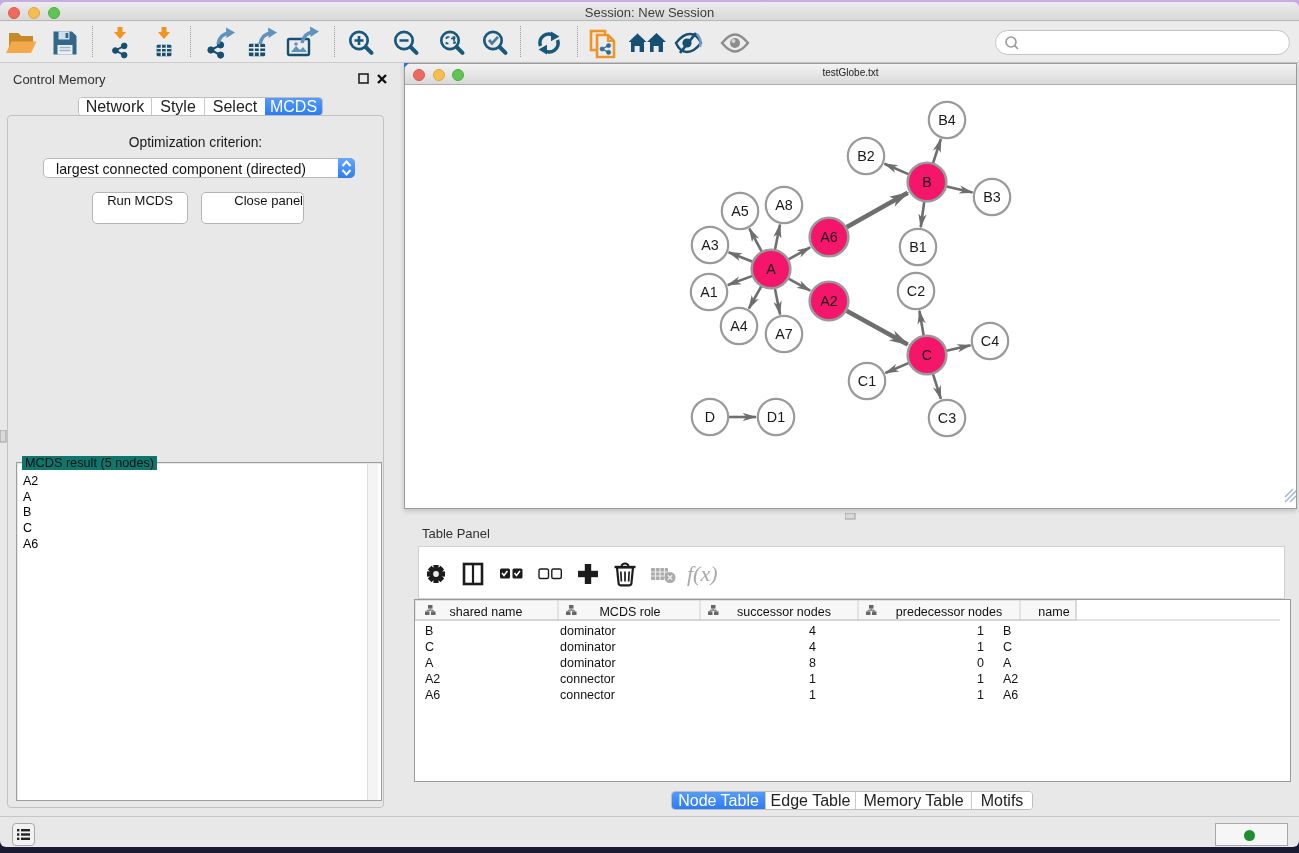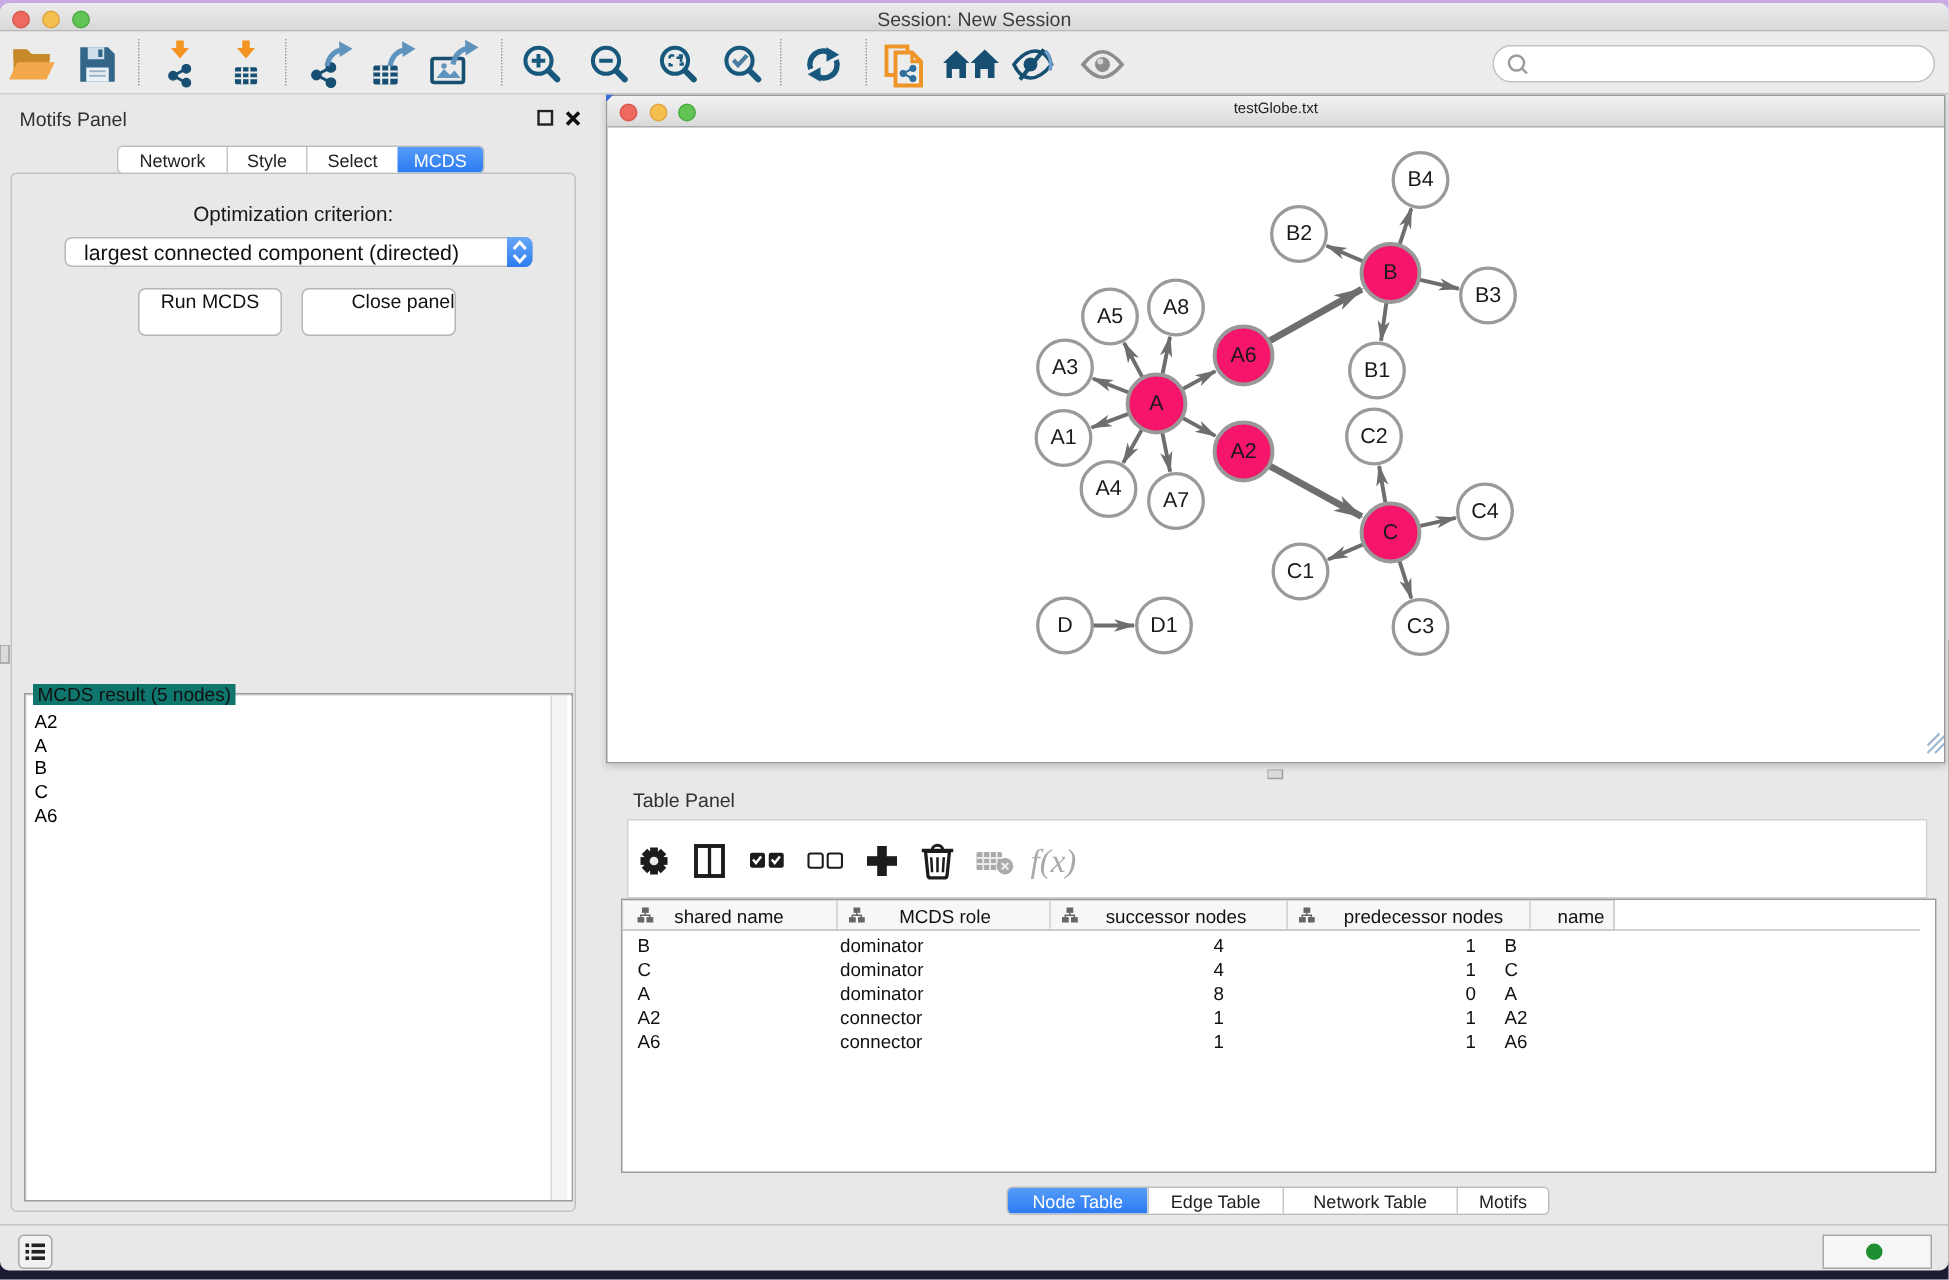--- a/index.html
+++ b/index.html
@@ -26,21 +26,21 @@
 #search { position:absolute; left:995px; top:8px; width:295px; height:25px;
   background:#fff; border:1px solid #c3c3c3; border-radius:13px; }
 
 #cpanel { position:absolute; left:0; top:61px; width:391px; height:753px; }
 .ptitle { position:absolute; left:13px; top:9px; font-size:13px; color:#303030; }
 .wicons { position:absolute; top:9px; font-size:12px; color:#111; }
 #cp-border { position:absolute; left:7px; top:52px; width:377px; height:693px;
   border:1px solid #c2c2c2; border-radius:4px; }
 .tabbar { position:absolute; display:flex; height:19px;
   border:1px solid #bdbdbd; border-radius:4px; overflow:hidden; background:#fff; }
-.tab { font-size:12px; color:#222; background:#fff; text-align:center;
+.tab { font-size:16px; color:#222; background:#fff; text-align:center;
   line-height:18px; border-left:1px solid #c8c8c8; }
 .tab:first-child { border-left:none; }
 .tab.sel { background:linear-gradient(#559bf8,#2b7bf3); color:#fff; border-left:none; }
 #cp-tabs { left:78px; top:34px; }
 #cp-tabs .tab:nth-child(1){width:72px;} #cp-tabs .tab:nth-child(2){width:53px;}
 #cp-tabs .tab:nth-child(3){width:61px;} #cp-tabs .tab:nth-child(4){width:57px;}
 #opt-label { position:absolute; left:0; top:72px; width:391px; text-align:center;
   font-size:13.8px; color:#1a1a1a; }
 #dropdown { position:absolute; left:43px; top:95px; width:312px; height:20px;
   background:#fff; border:1px solid #b8b8b8; border-radius:5px; }
@@ -238,21 +238,21 @@
       </g>
     </svg>
     <div id="search">
         <svg width="20" height="20" style="position:absolute;left:6px;top:2px" viewBox="0 0 20 20">
           <circle cx="9" cy="9" r="5" fill="none" stroke="#9a9a9a" stroke-width="1.6"></circle>
           <path d="M12.6 12.6 L16 16" stroke="#9a9a9a" stroke-width="1.6"></path>
         </svg>
       </div>
   </div>
   <div id="cpanel">
-    <div class="ptitle">Motifs Panel</div>
+    <div class="ptitle">Control Memory</div>
     <svg class="wicons" style="left:358px;top:10px" width="12" height="12">
         <rect x="1" y="1" width="9" height="9" fill="none" stroke="#222" stroke-width="1.6"></rect>
       </svg>
     <svg class="wicons" style="left:376px;top:10px" width="12" height="12">
         <path d="M2 2 L10 10 M10 2 L2 10" stroke="#111" stroke-width="2.4"></path>
       </svg>
     <div id="cp-border"></div>
     <div class="tabbar" id="cp-tabs">
       <div class="tab">Network</div>
         <div class="tab">Style</div>
@@ -478,21 +478,21 @@
             <text x="145" y="97">connector</text>
             <text x="401" y="97" text-anchor="end">1</text>
             <text x="569" y="97" text-anchor="end">1</text>
             <text x="588" y="97">A6</text>
         </g>
       </svg>
     </div>
     <div class="tabbar" id="tp-tabs">
       <div class="tab sel">Node Table</div>
         <div class="tab">Edge Table</div>
-      <div class="tab">Network Table</div>
+      <div class="tab">Memory Table</div>
         <div class="tab">Motifs</div>
     </div>
   </div>
   <div id="statusbar">
     <div id="sb-left">
         <svg width="21" height="21" viewBox="0 0 21 21" style="position:absolute;left:0;top:0">
           <g fill="#222">
             <rect x="4" y="5" width="2.4" height="2.4"></rect>
             <rect x="4" y="9.3" width="2.4" height="2.4"></rect>
             <rect x="4" y="13.6" width="2.4" height="2.4"></rect>

